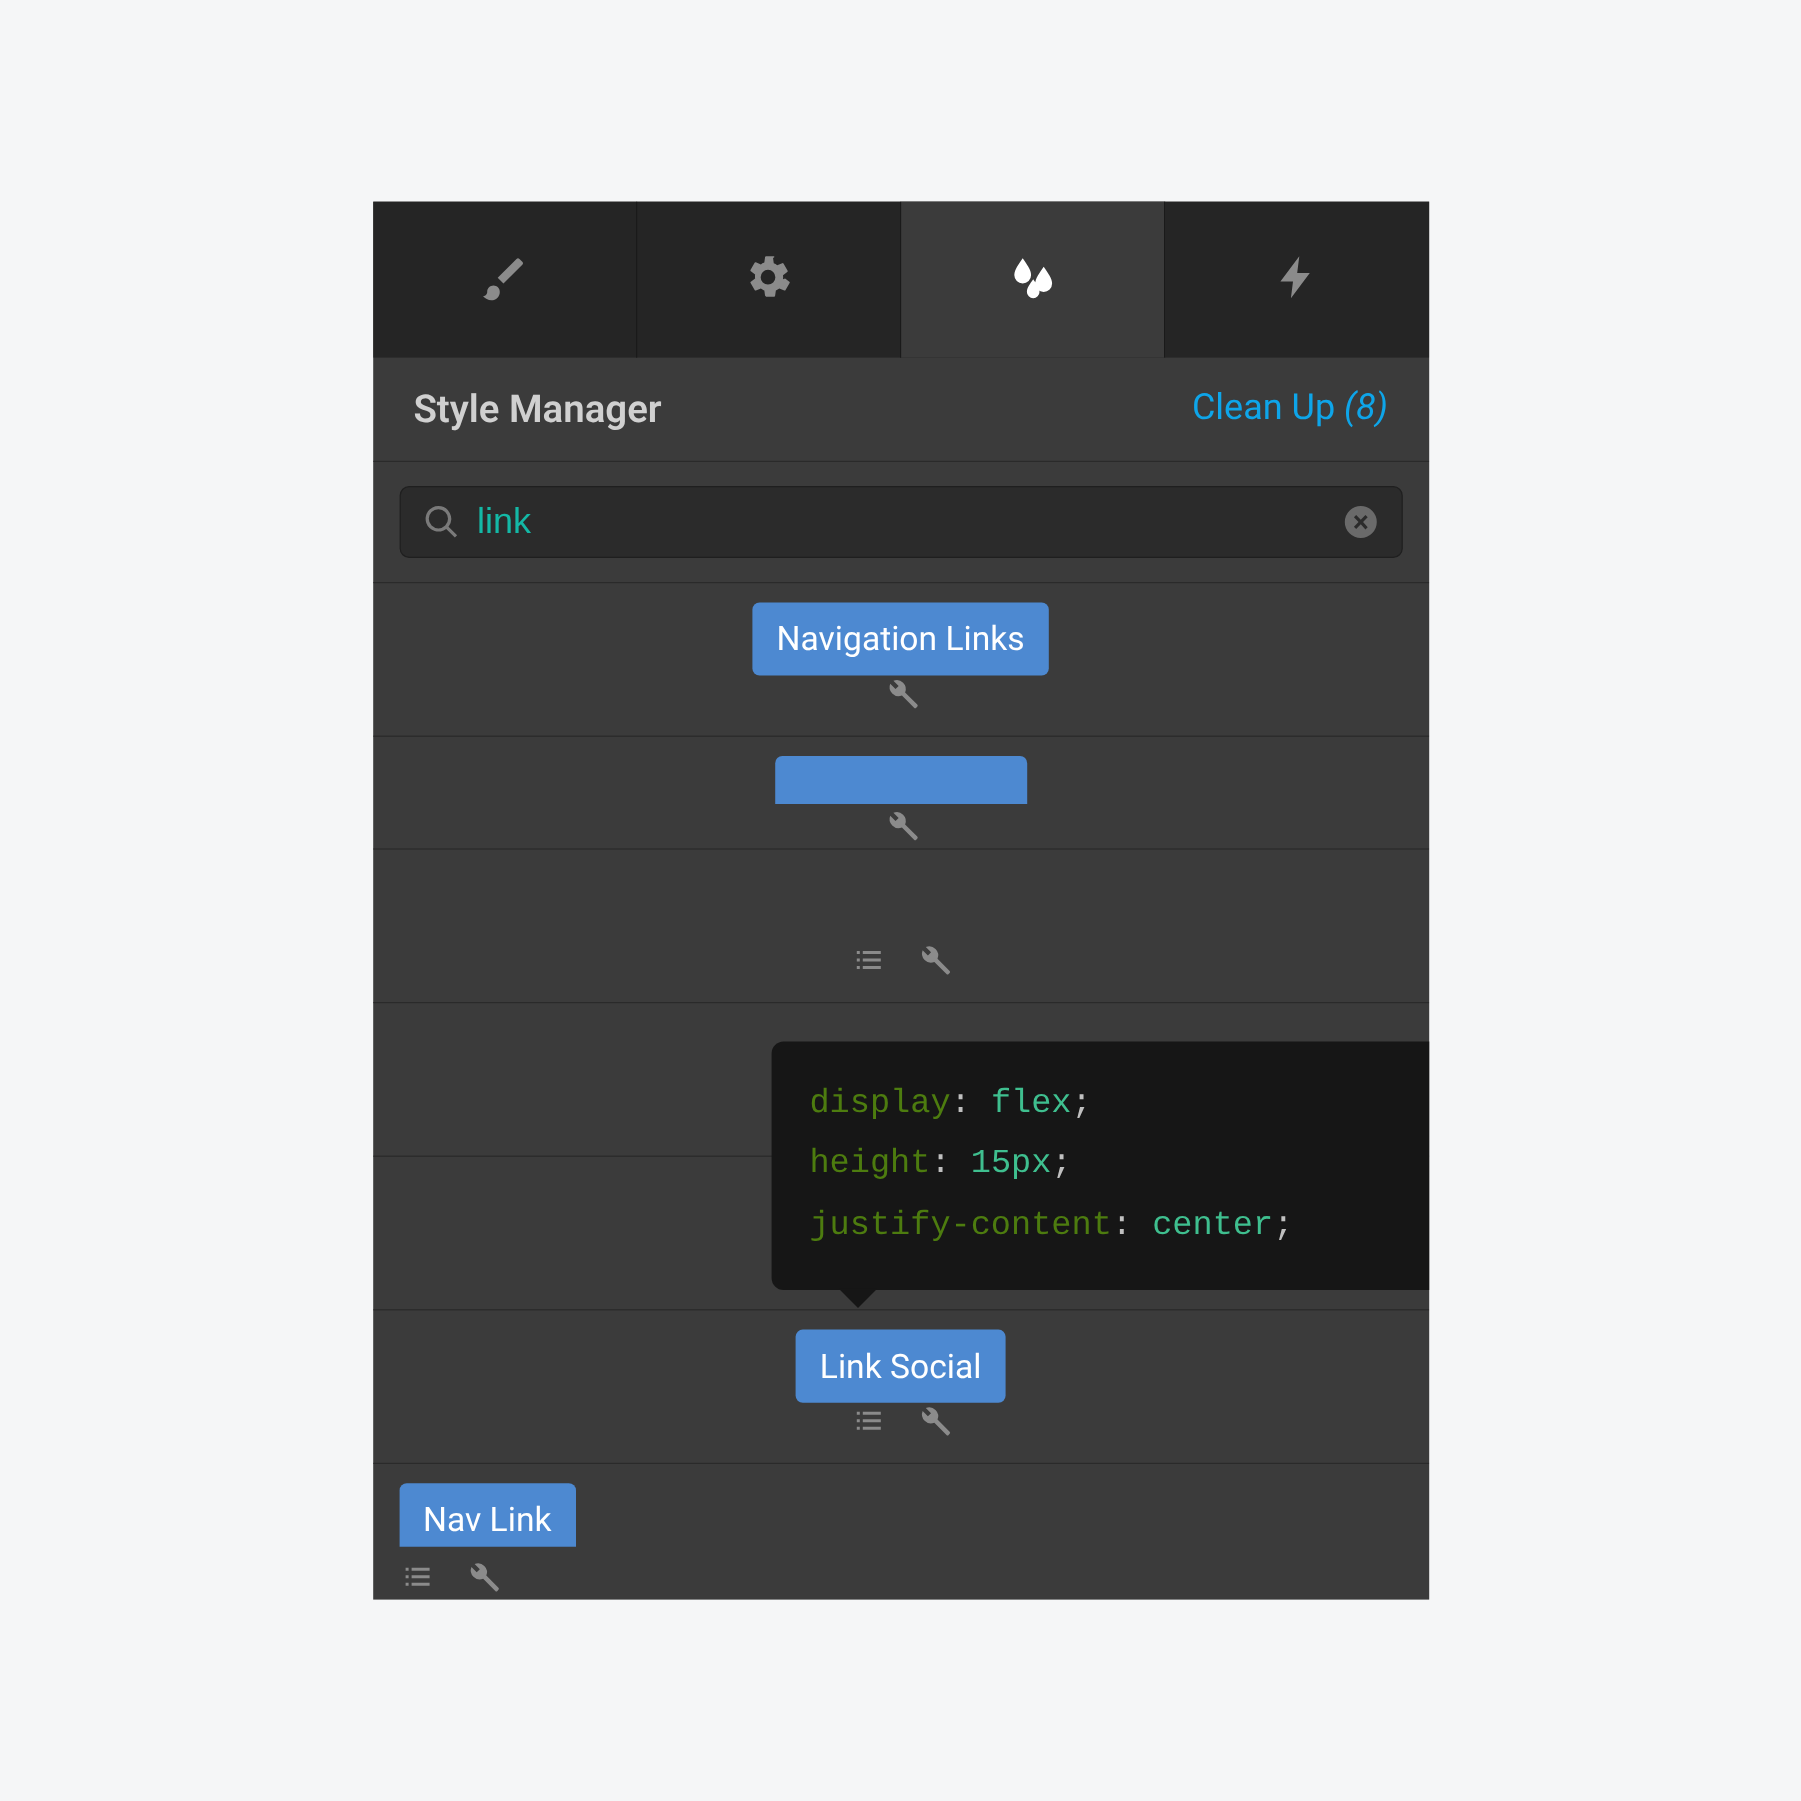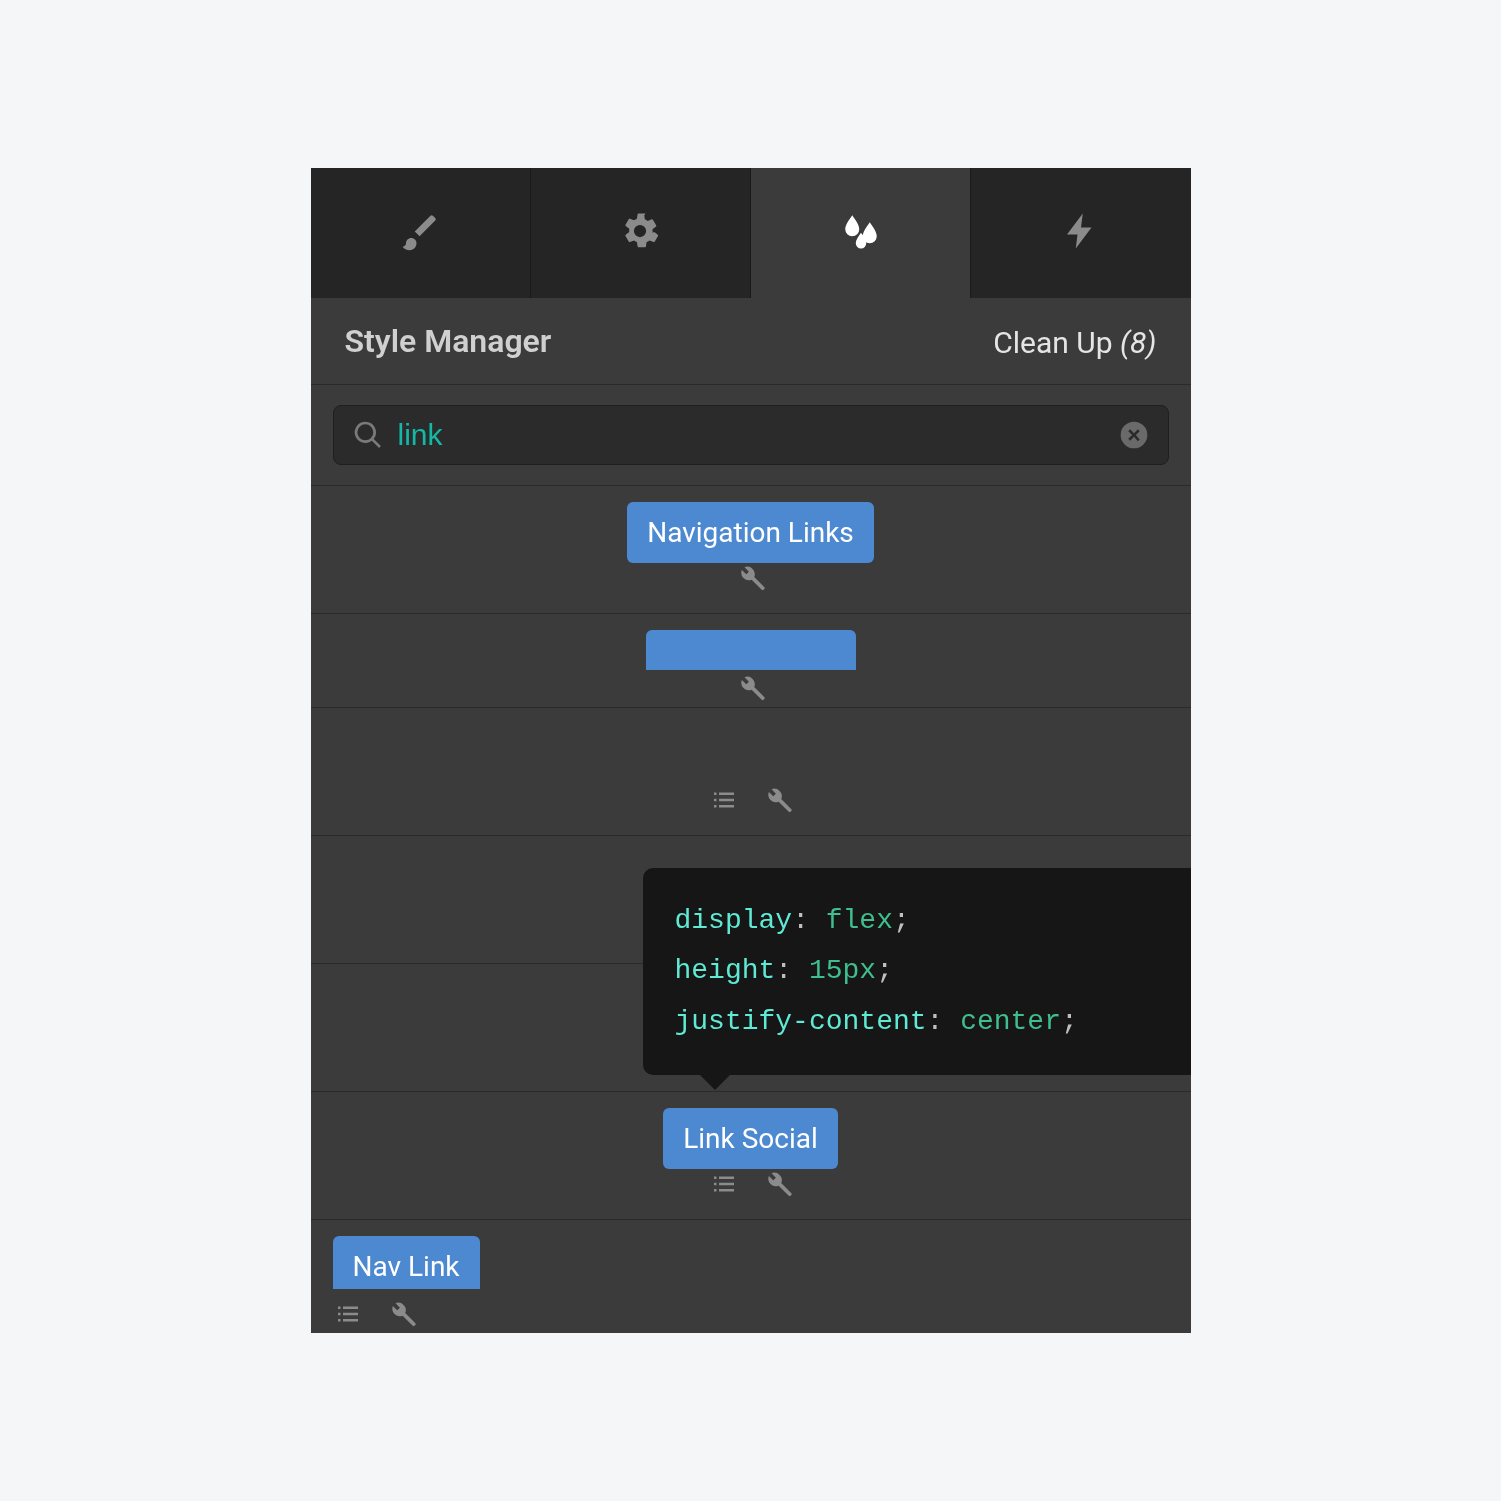--- a/index.html
+++ b/index.html
@@ -46,33 +46,33 @@
     .tab svg {
       width: 42px;
       height: 42px;
       fill: #8b8b8b;
     }
     .tab.active svg {
       fill: #fff;
     }
     .panel-header {
       display: flex;
-      align-items: flex-end;
+      align-items: flex-start;
       justify-content: space-between;
       padding: 24px 34px;
       border-bottom: 1px solid #2a2a2a;
     }
     .panel-title {
       font-size: 32px;
       font-weight: 600;
       color: #d0d0d0;
     }
     .cleanup {
       font-size: 30px;
-      color: #e5e5e5;
+      color: #0ea5e9;
       cursor: pointer;
     }
     .cleanup .count {
       font-style: italic;
     }
     .search-row {
       padding: 20px 22px;
       border-bottom: 1px solid #2a2a2a;
     }
     .search-input-wrap {
@@ -164,21 +164,21 @@
       content: "";
       position: absolute;
       bottom: -15px;
       left: 56px;
       width: 0;
       height: 0;
       border-left: 16px solid transparent;
       border-right: 16px solid transparent;
       border-top: 16px solid #161616;
     }
-    .css-prop { color: #5eead4; }
+    .css-prop { color: #4d7c0f; }
     .css-val { color: #3fbf8f; }
     .css-punc { color: #c0c0c0; }
   </style>
 </head>
 <body>
 
 <div class="panel">
 
   <div class="tab-bar">
     <div class="tab">

